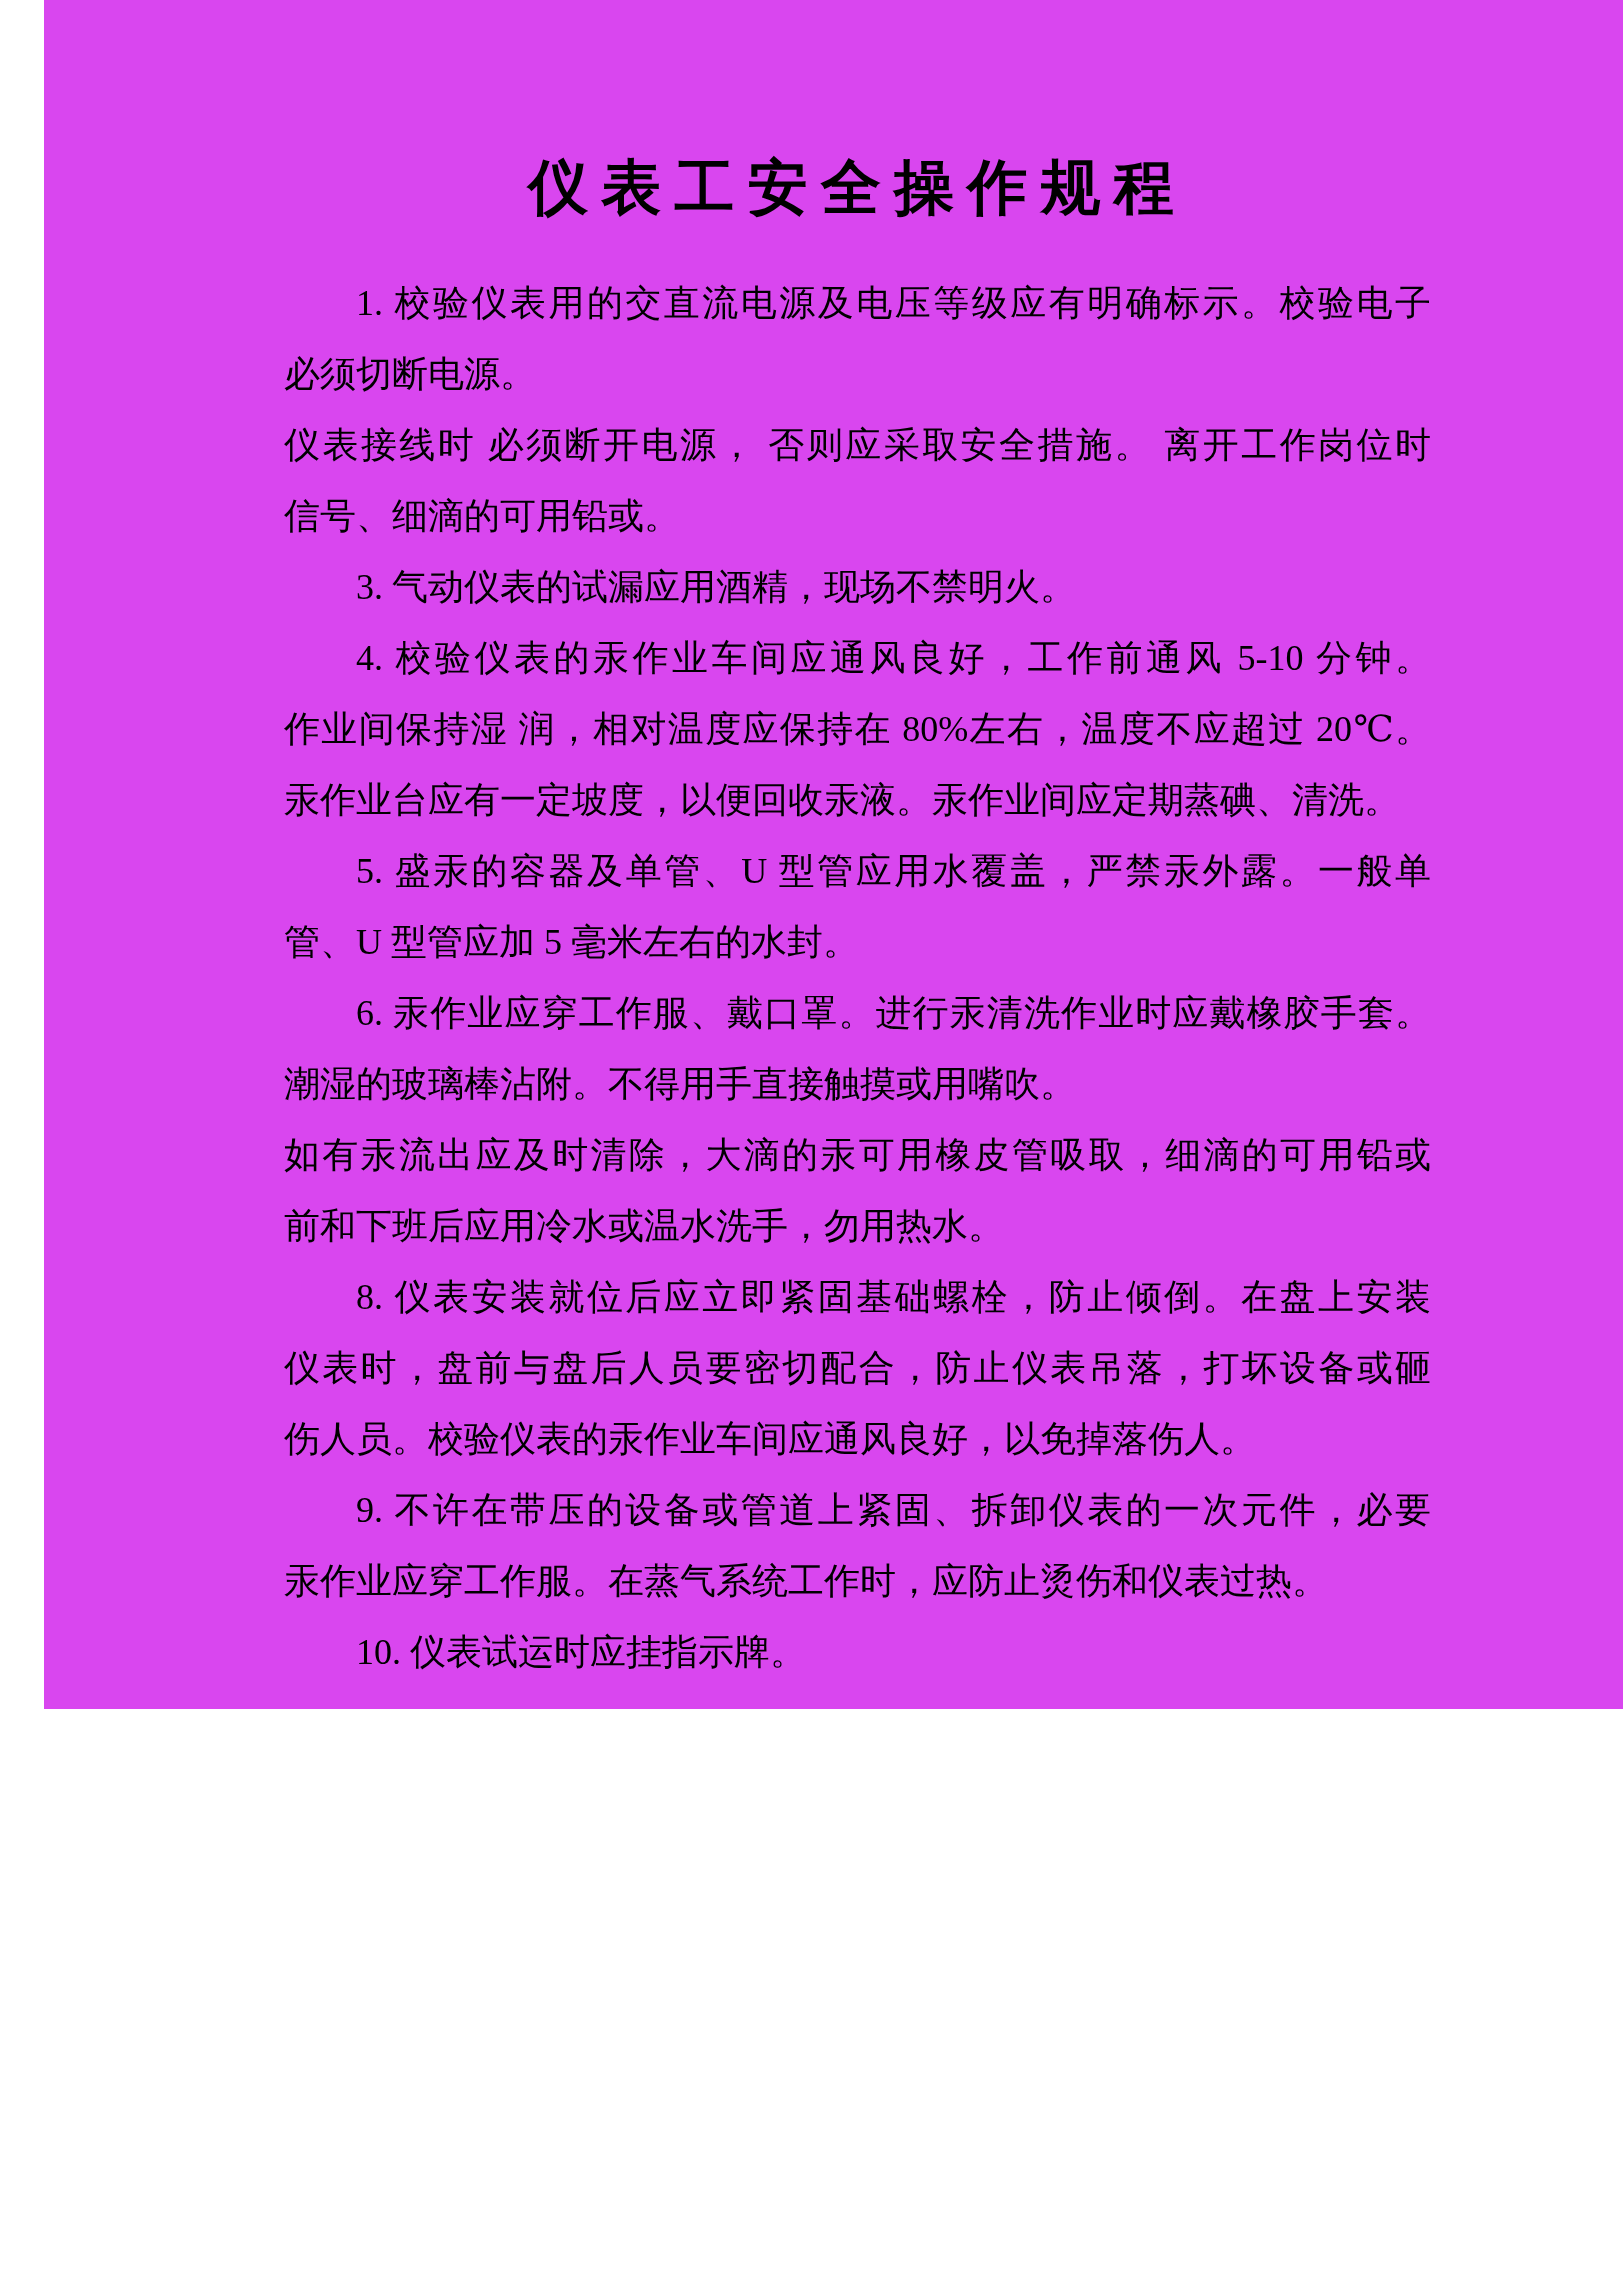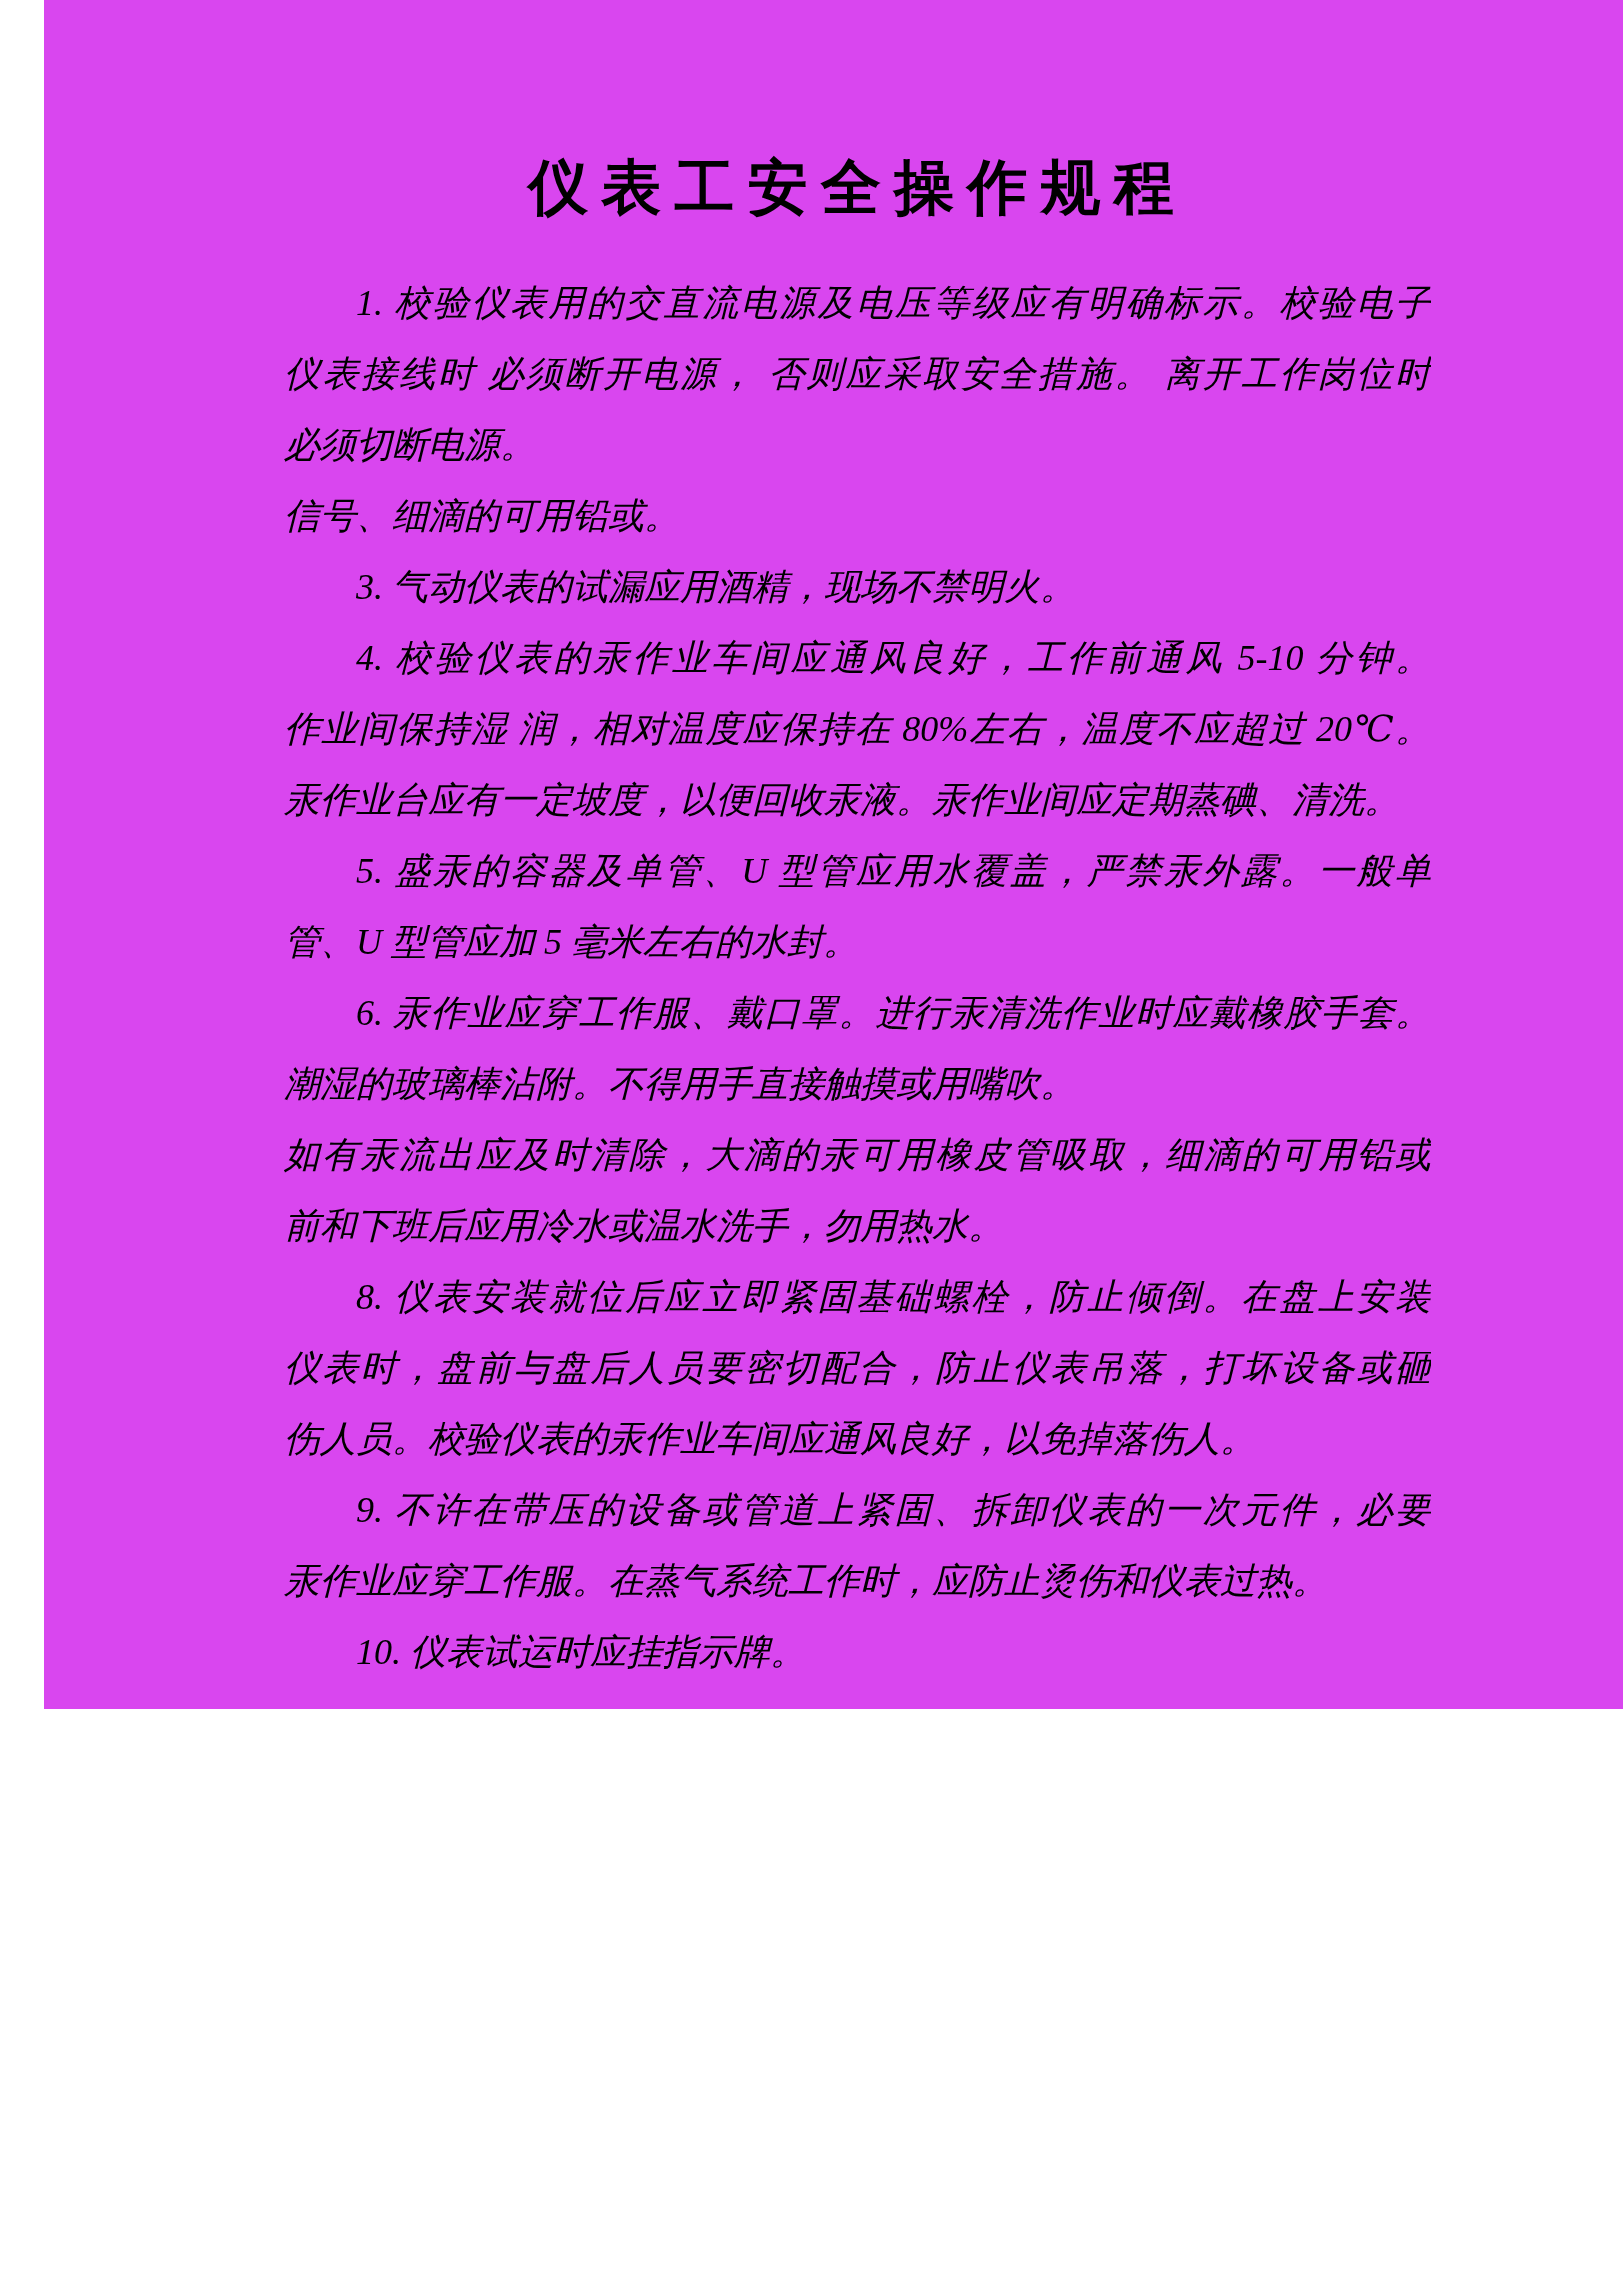--- a/index.html
+++ b/index.html
@@ -32,21 +32,20 @@
     text-align: center;
     letter-spacing: 0.22em;
     white-space: nowrap;
   }
   .content {
     width: 100%;
   }
   .paragraph {
     margin: 0;
     padding: 0;
-    font-style: italic;
   }
   .line {
     font-size: 36px;
     line-height: 71px;
     height: 71px;
     text-align: justify;
     text-align-last: justify;
     text-justify: inter-character;
     overflow: hidden;
   }
@@ -58,22 +57,22 @@
   }
 </style>
 </head>
 <body>
 
 <div class="page">
   <h1 class="doc-title">仪表工安全操作规程</h1>
   <div class="content" id="paragraphs">
       <div class="paragraph">
         <div class="line first">1. 校验仪表用的交直流电源及电压等级应有明确标示。校验电子</div>
+        <div class="line last">必须切断电源。</div>
         <div class="line">仪表接线时 必须断开电源， 否则应采取安全措施。 离开工作岗位时</div>
-        <div class="line last">必须切断电源。</div>
       </div>
       <div class="paragraph">
         <div class="line last">信号、细滴的可用铅或。</div>
       </div>
       <div class="paragraph">
         <div class="line first last">3. 气动仪表的试漏应用酒精，现场不禁明火。</div>
       </div>
       <div class="paragraph">
         <div class="line first">4. 校验仪表的汞作业车间应通风良好，工作前通风 5-10 分钟。</div>
         <div class="line">作业间保持湿 润，相对温度应保持在 80%左右，温度不应超过 20℃。</div>

